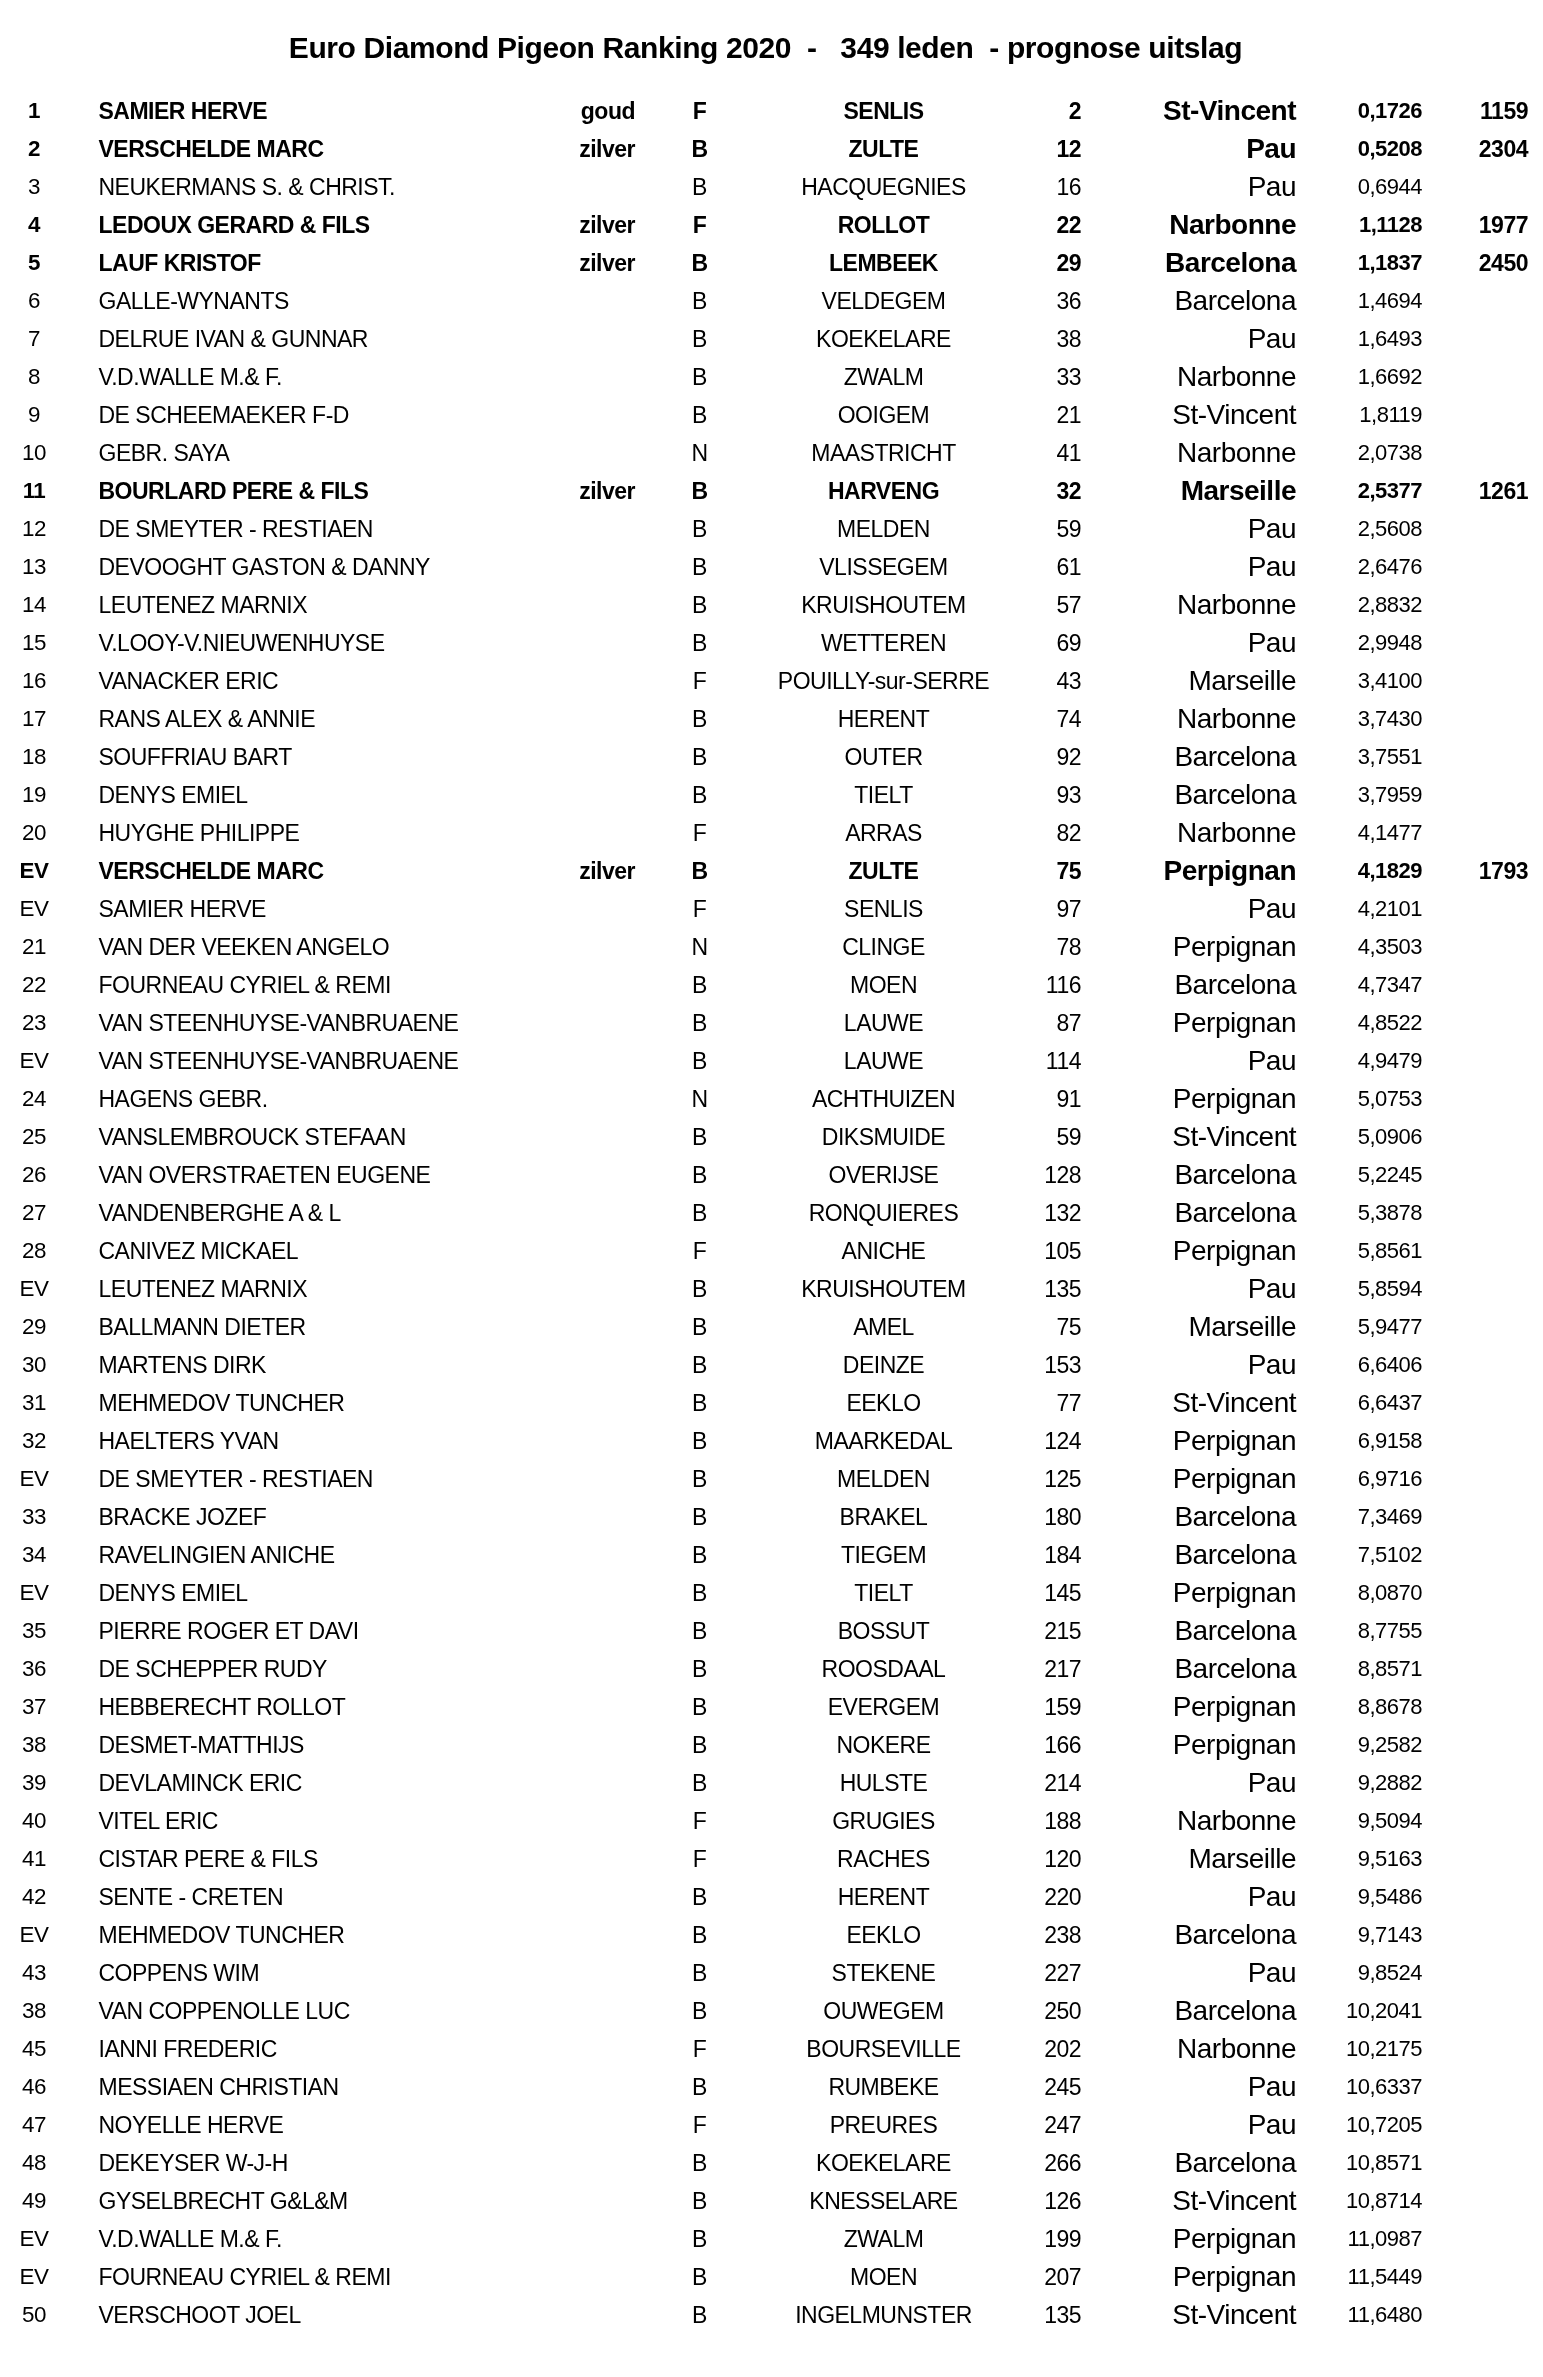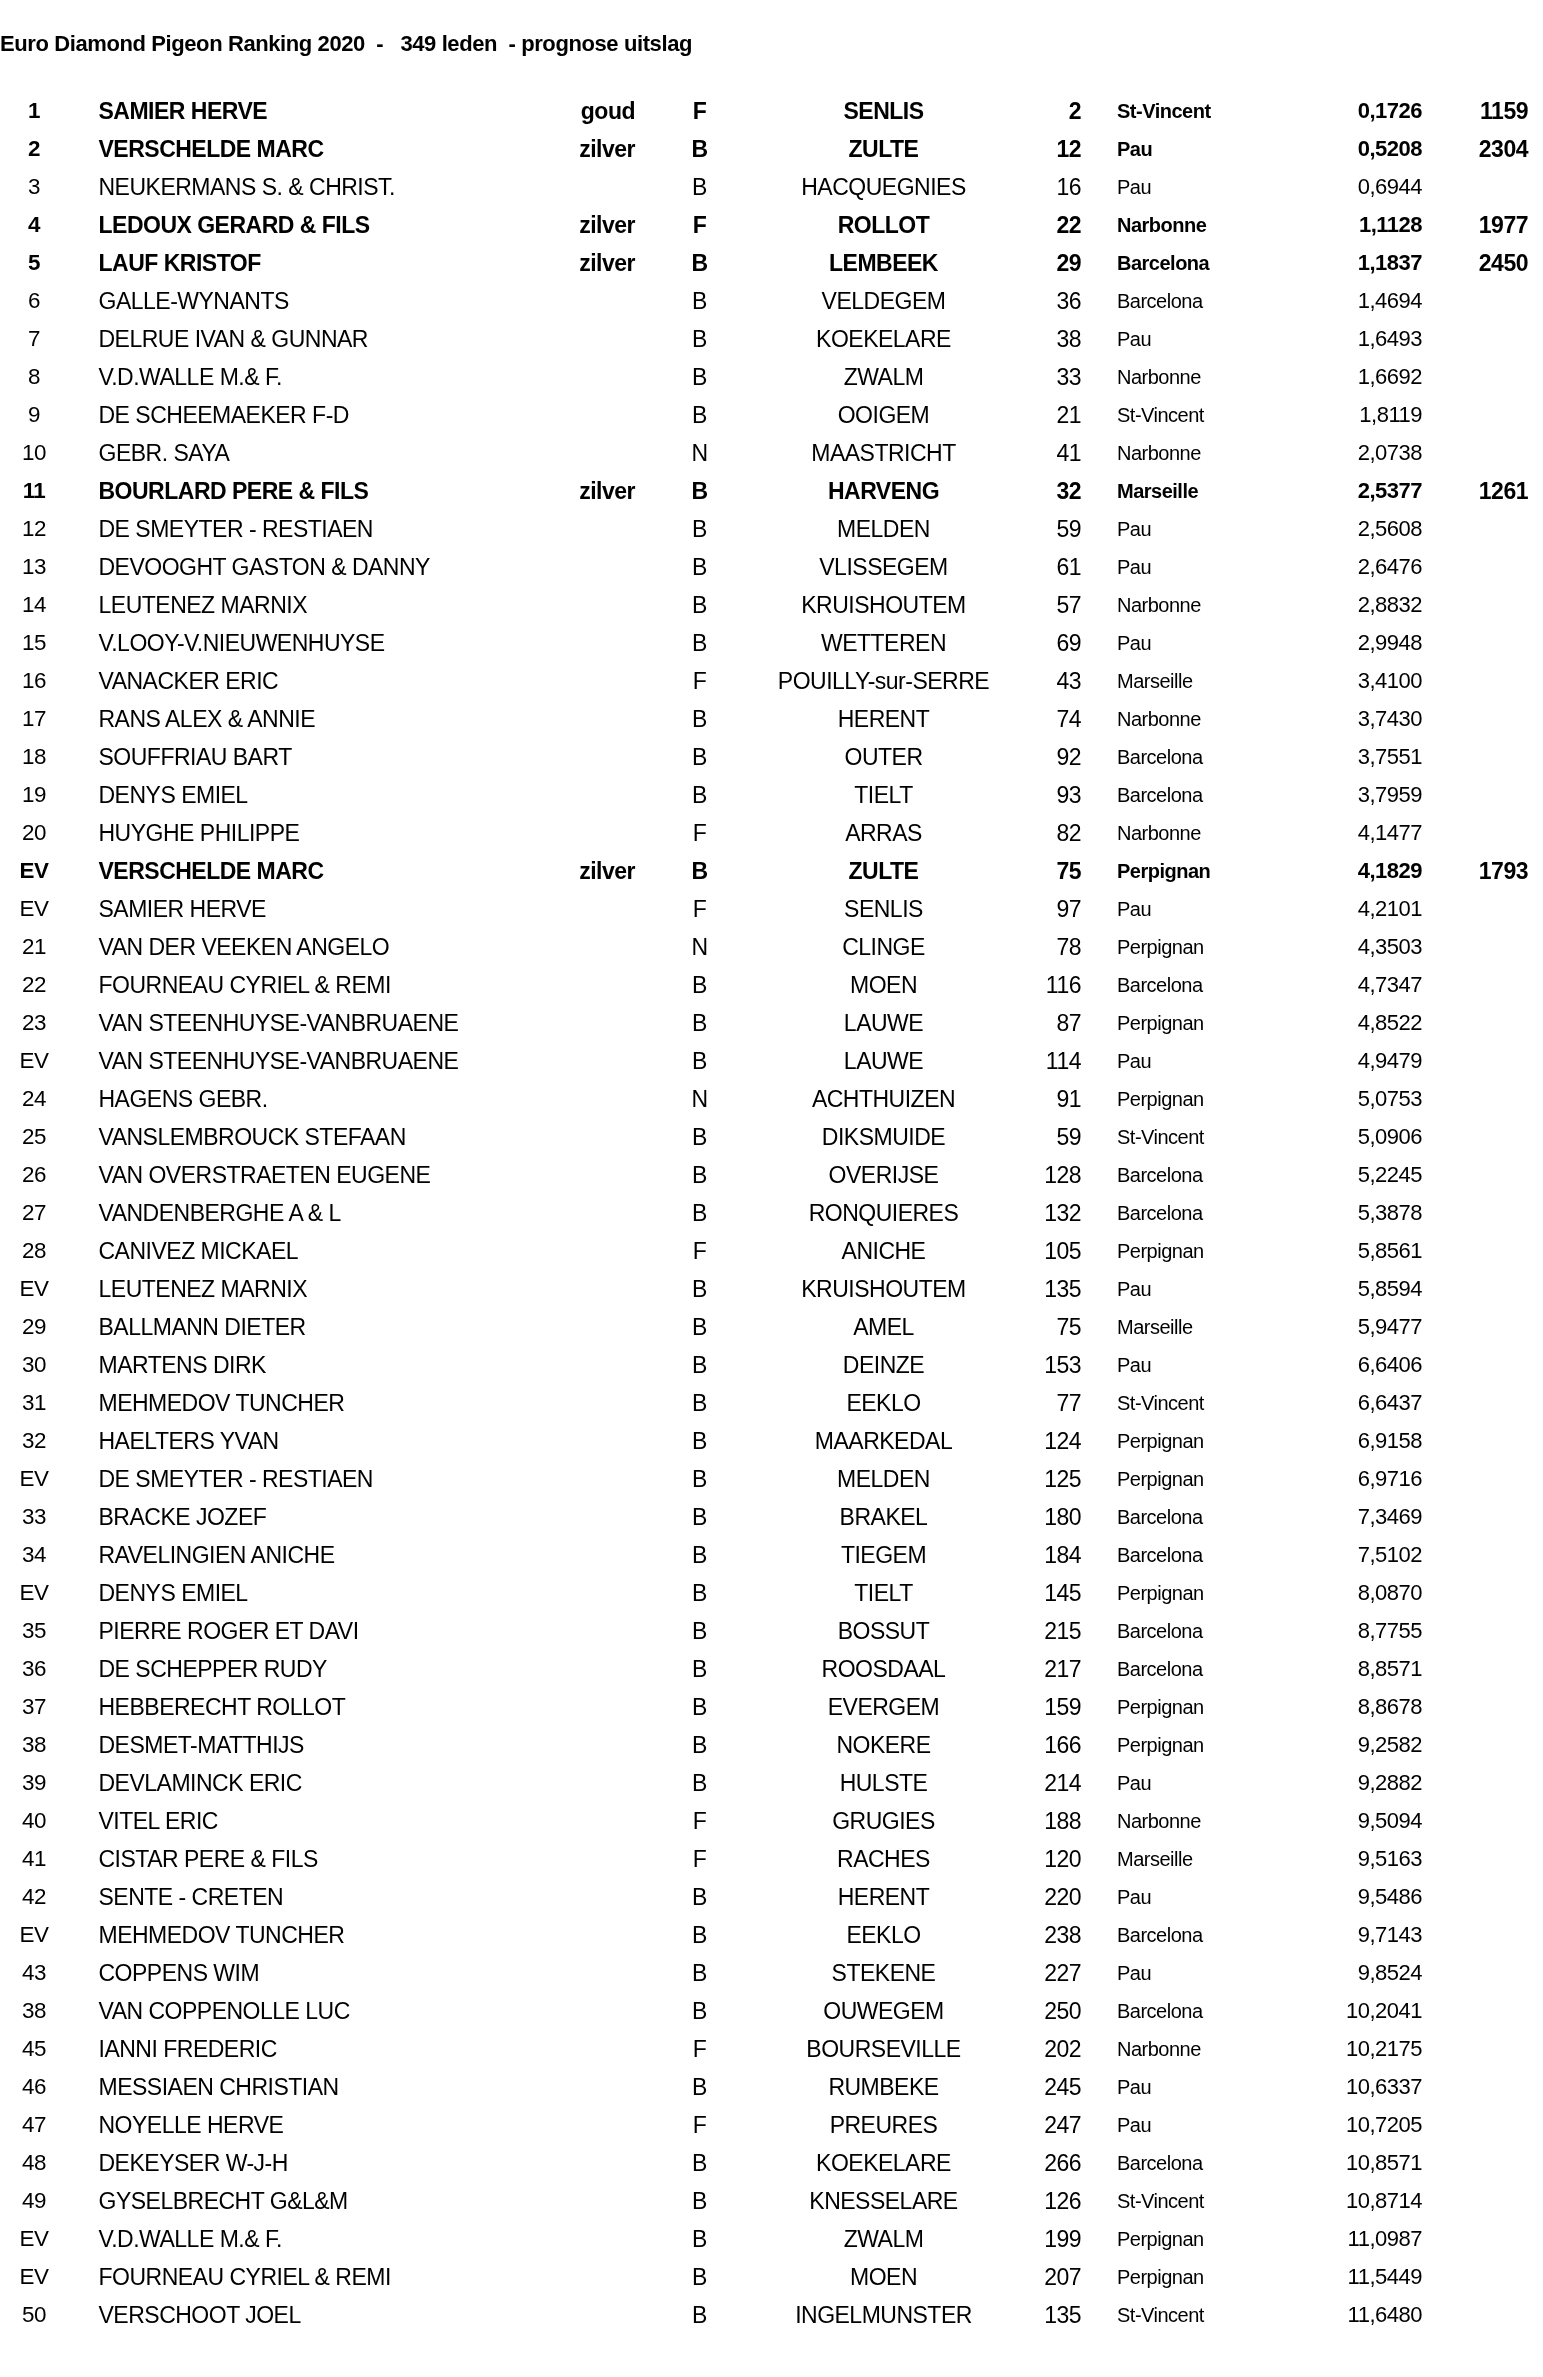--- a/index.html
+++ b/index.html
@@ -1,33 +1,33 @@
 <!DOCTYPE html>
 <html style="font-size:14.4px"><head>
 <meta charset="utf-8">
 <style>
   html,body{margin:0;padding:0;background:#ffffff;}
   body{width:1543px;height:2377px;overflow:hidden;
        font-family:"Liberation Sans", sans-serif;color:#000;}
   .sheet{position:relative;width:1543px;height:2377px;background:#fff;overflow:hidden;}
-  .title{position:absolute;top:30.5px;left:0;width:1489px;
-         font-size:22px;font-weight:bold;letter-spacing:-0.4px;white-space:pre;}
+  .title{position:absolute;top:30.5px;left:0;width:1489px;text-align:center;
+         font-size:30px;font-weight:bold;letter-spacing:-0.4px;white-space:pre;padding-left:21px;}
   .table{position:absolute;top:92px;left:0;width:1528px;}
   .grid{display:grid;grid-template-columns:68px 488px 79px 129px 239px 78px 215px 126px 106px;
         align-items:center;height:38px;font-size:23px;letter-spacing:-0.5px;white-space:nowrap;}
   .grid.header{font-weight:bold;margin-bottom:18px;}
   .grid.bold{font-weight:bold;}
   .c{overflow:visible;}
   .c-rank{text-align:center;font-size:22.4px;}
   .c-naam{text-align:left;padding-left:30.5px;}
   .c-prijslbl{text-align:right;}
   .c-land{text-align:center;}
   .c-woon{text-align:center;}
   .c-prijs{text-align:right;}
-  .c-vlucht{text-align:left;padding-left:36px;font-size:20px;}
+  .c-vlucht{text-align:right;padding-left:36px;font-size:28px;}
   .header .c-vlucht{text-align:center;padding-left:0;font-size:23px;}
   .c-coeff{text-align:right;font-size:22px;}
   .header .c-coeff{font-size:23px;}
   .c-deeln{text-align:right;}
 </style>
 </head>
 <body>
 
 <div class="sheet">
   <div class="title">Euro Diamond Pigeon Ranking 2020  -   349 leden  - prognose uitslag</div>

